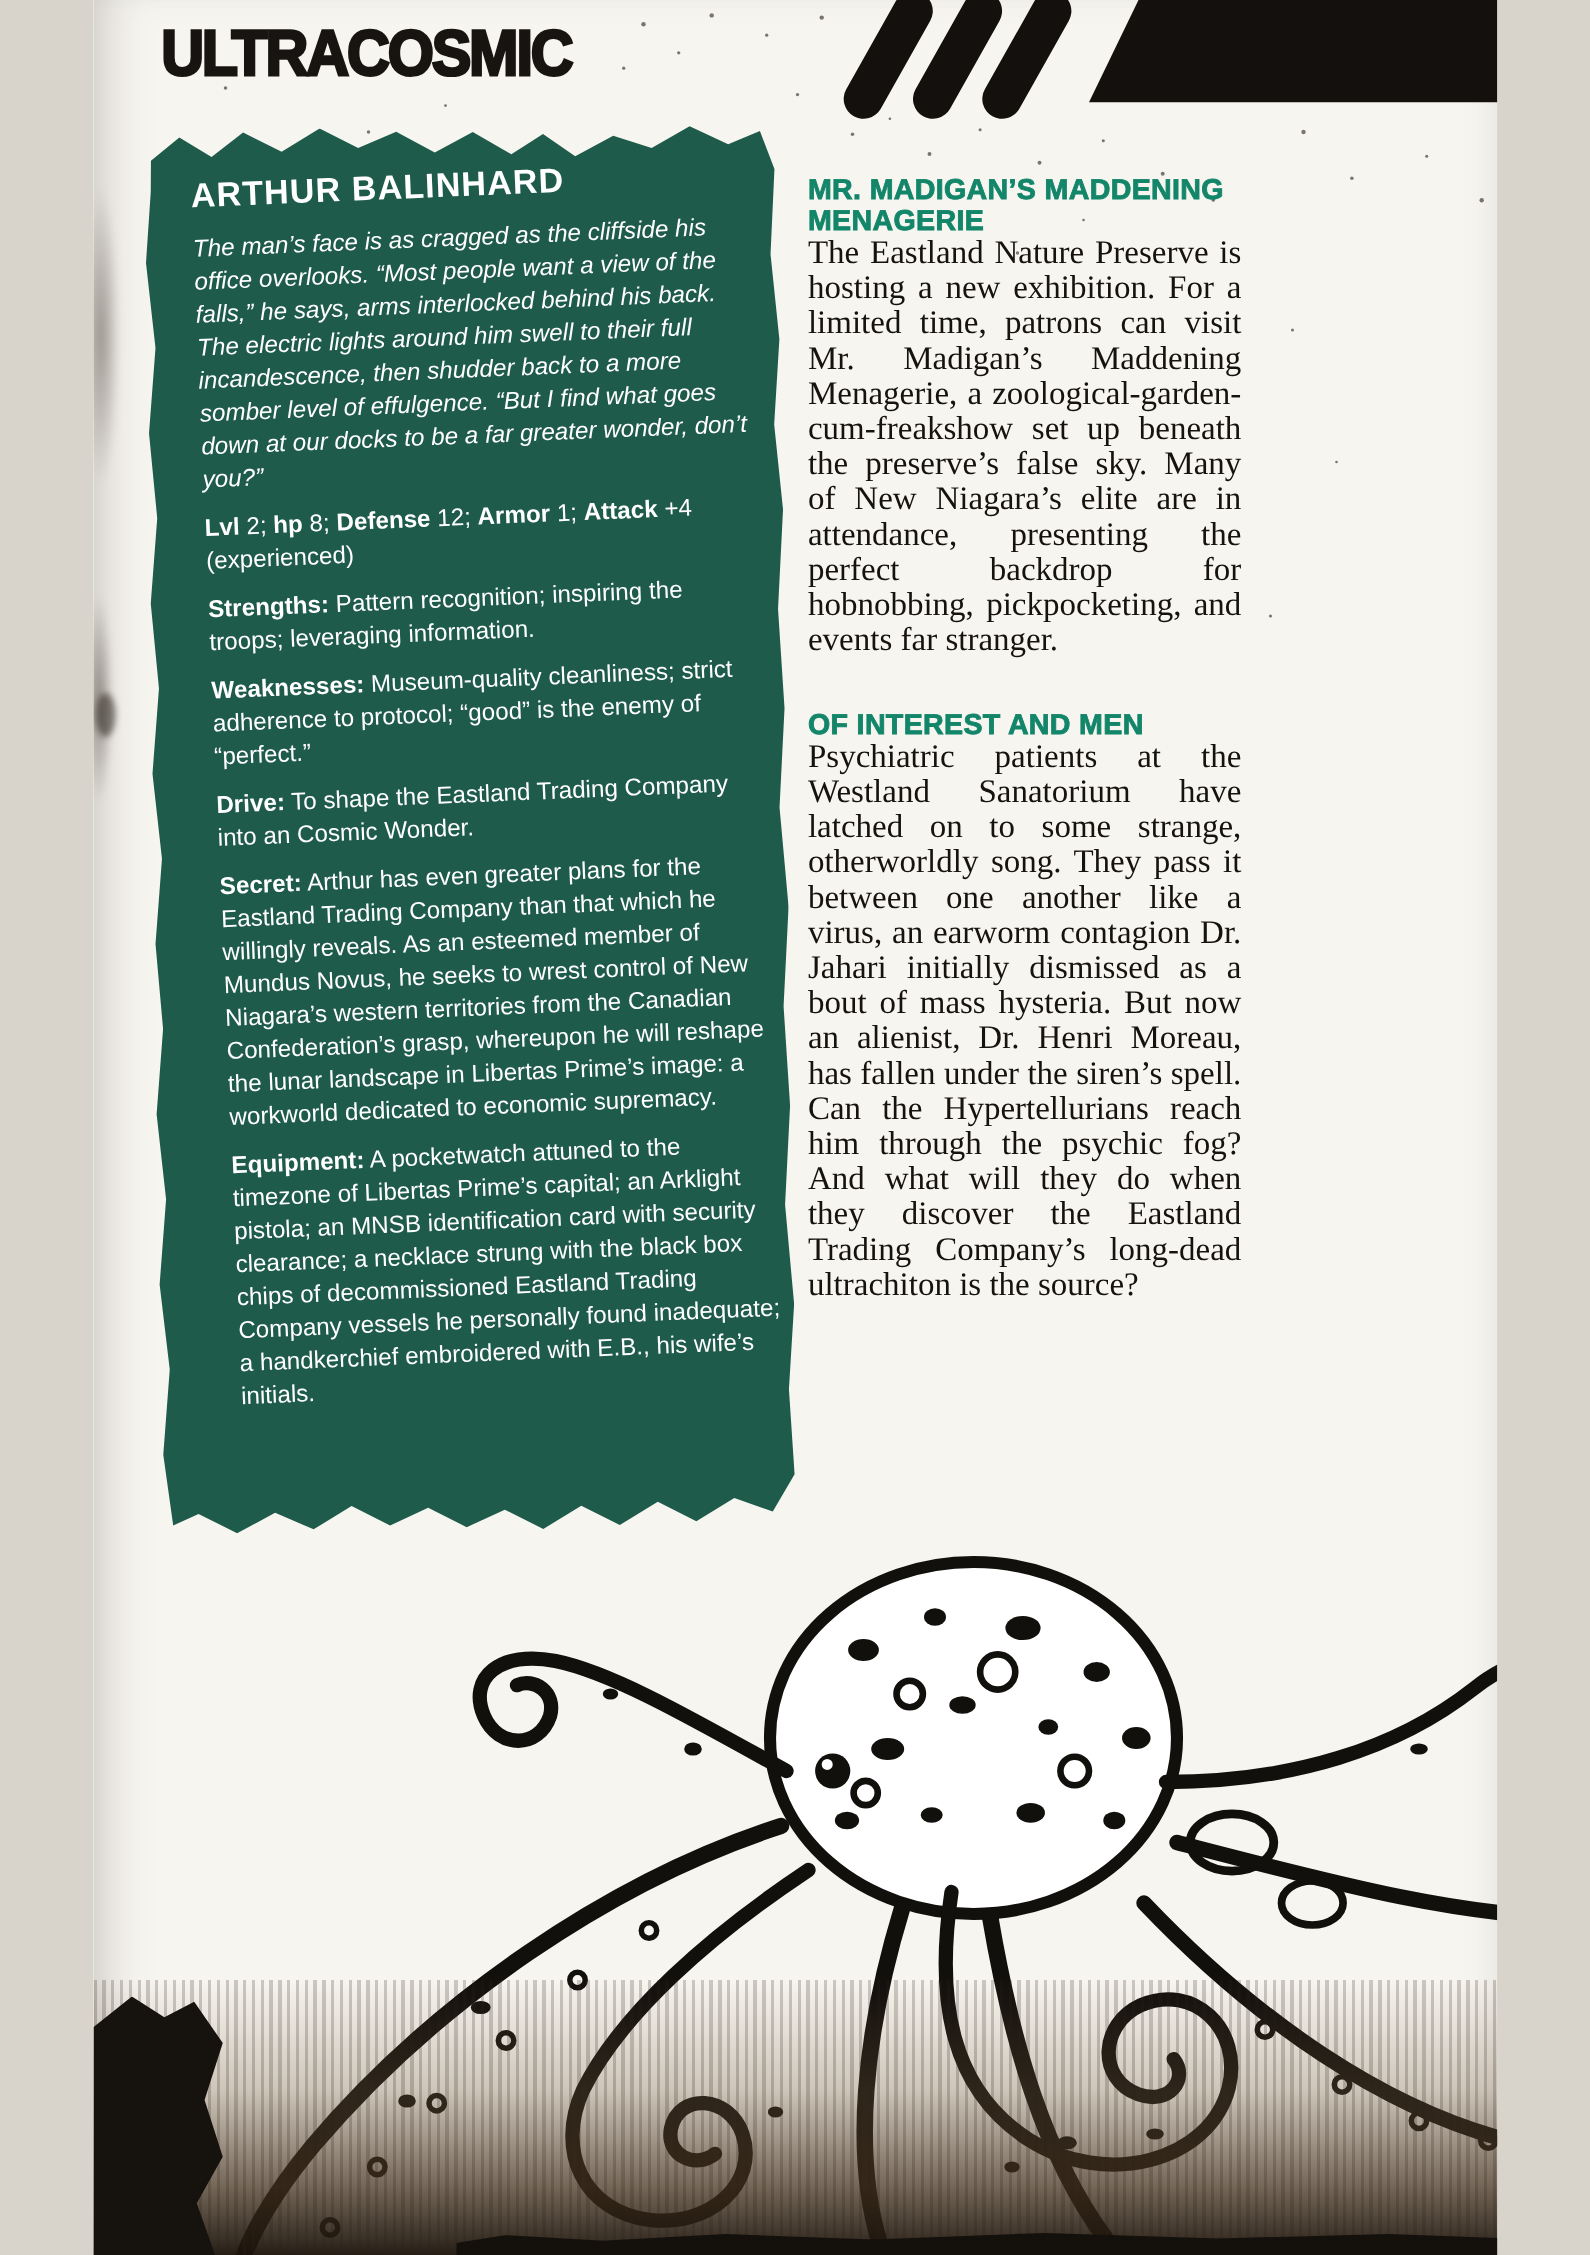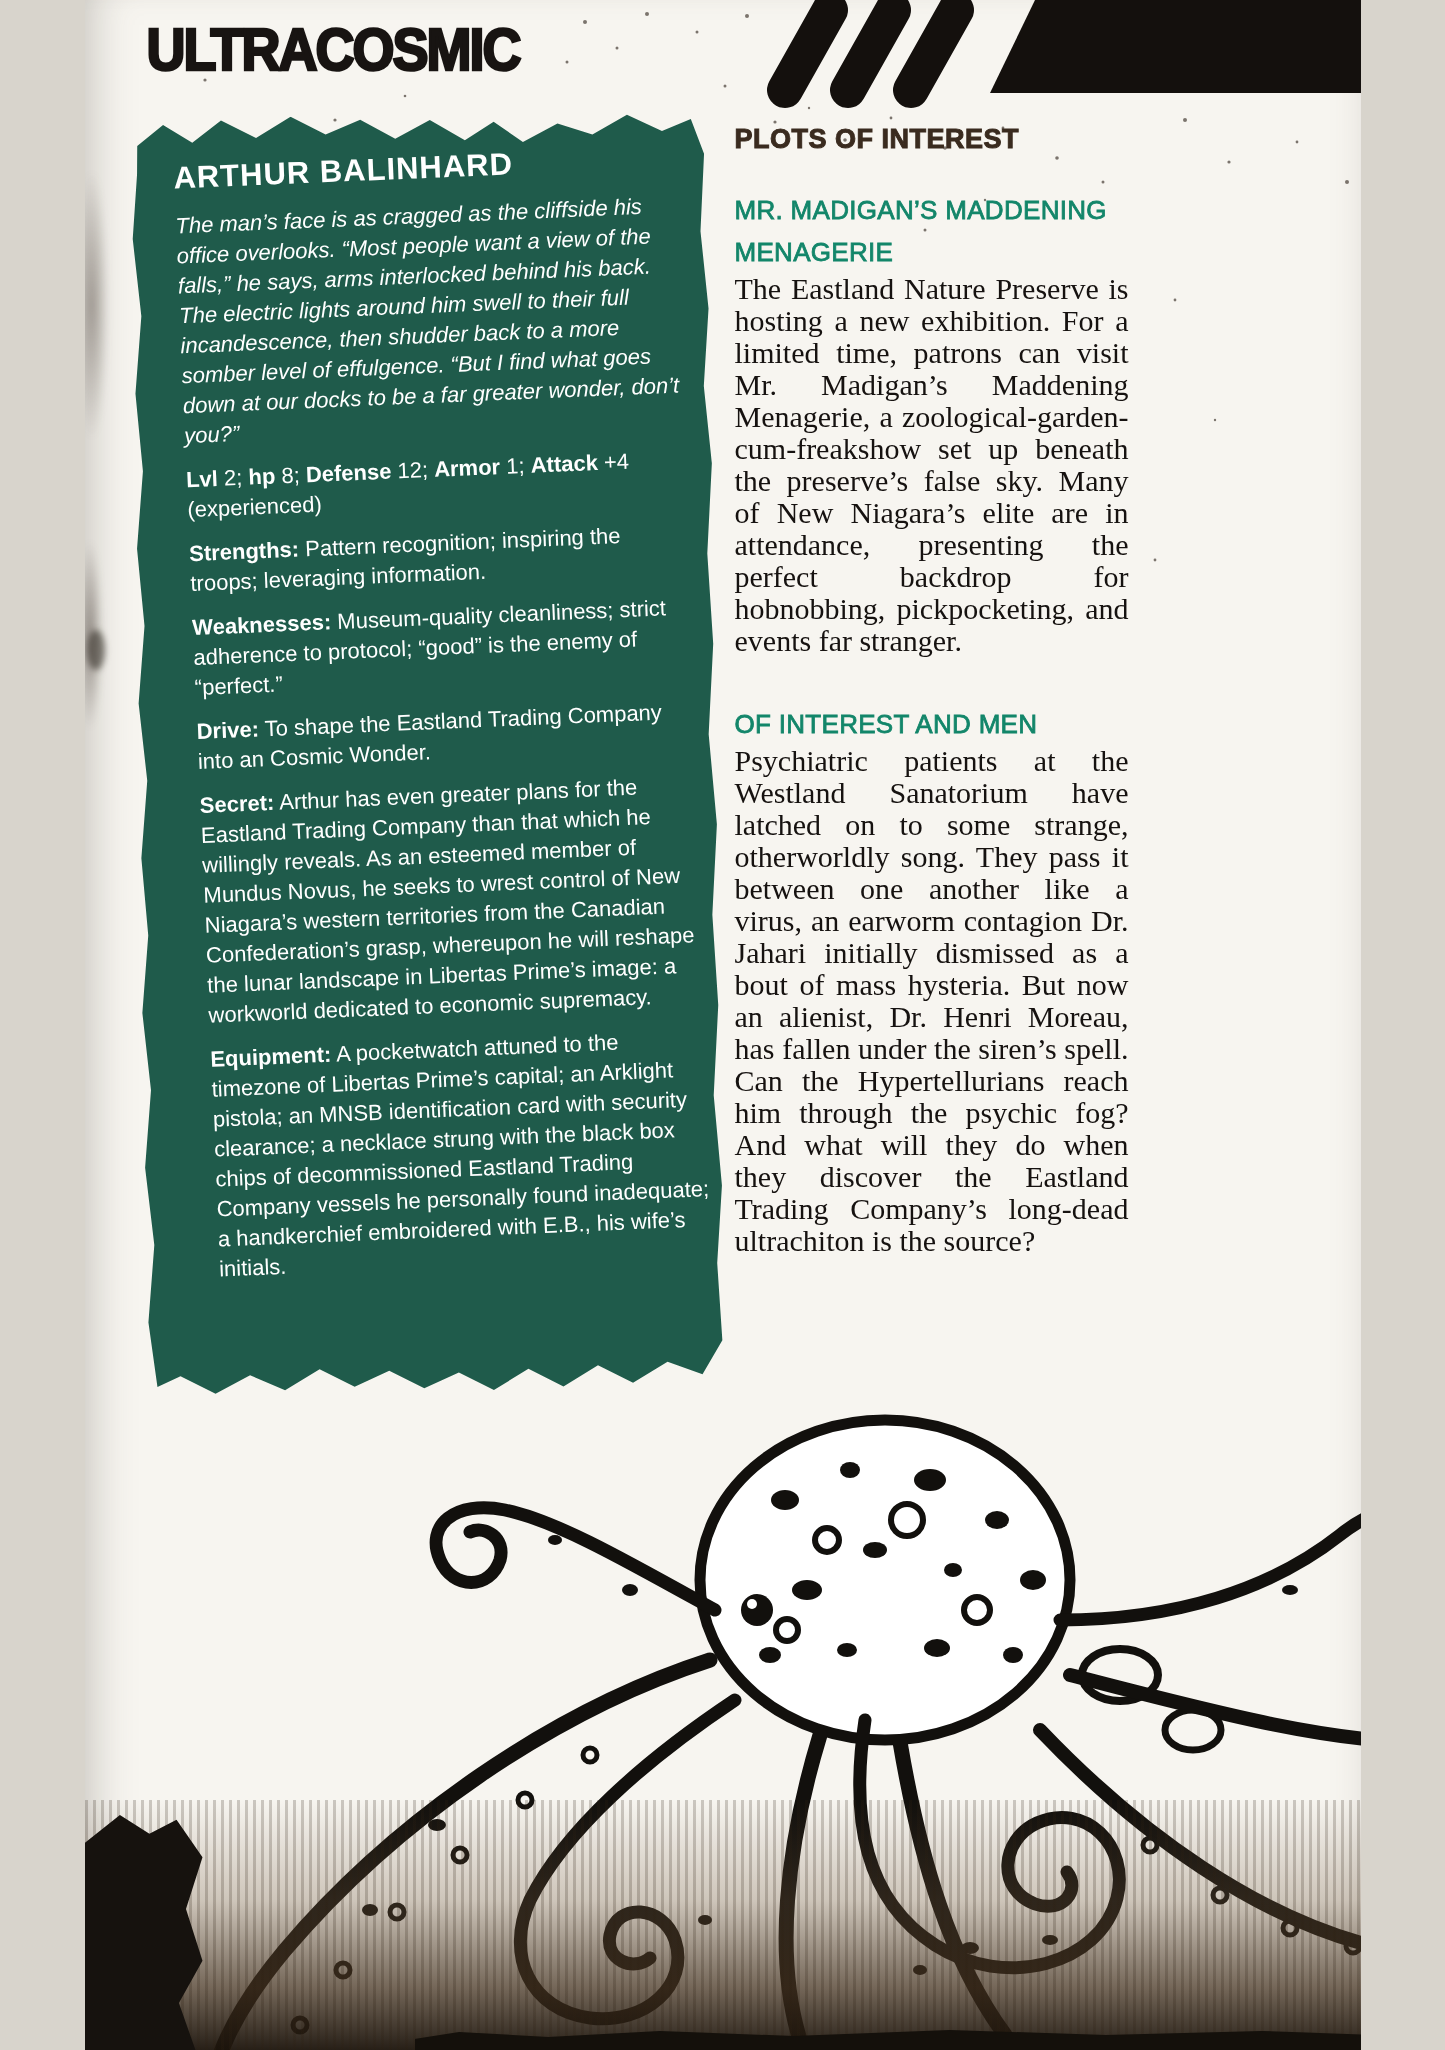--- a/index.html
+++ b/index.html
@@ -35,21 +35,21 @@
   .stat-line{margin-top:14px;}
   .trait{margin-top:14px;}
   .b{font-weight:bold;}
   
   .rightcol{position:absolute;left:650px;top:124px;width:394px;color:#1b1713;}
   .plots-heading{
     font-size:27px;font-weight:bold;color:#3a2b1f;letter-spacing:.5px;
     -webkit-text-stroke:1px #3a2b1f;
   }
   .article-heading{
-    font-size:26px;font-weight:normal;color:#13866a;line-height:42px;letter-spacing:.3px;
+    font-size:26px;font-weight:bold;color:#13866a;line-height:28px;letter-spacing:.3px;
     -webkit-text-stroke:.8px #13866a;
     margin-top:34px;
   }
   .article-heading.second{margin-top:46px;}
   .article-body{
     font-family:Liberation Serif, serif;
     font-size:30px;line-height:32px;text-align:justify;
     color:#161210;
   }
   
@@ -138,21 +138,20 @@
       <div class="stat-line"><span class="b">Lvl</span><span> 2; </span><span class="b">hp</span><span> 8; </span><span class="b">Defense</span><span> 12; </span><span class="b">Armor</span><span> 1; </span><span class="b">Attack</span><span> +4 (experienced)</span></div>
       <div class="trait"><span class="b">Strengths:</span><span> Pattern recognition; inspiring the troops; leveraging information.</span></div>
       <div class="trait"><span class="b">Weaknesses:</span><span> Museum-quality cleanliness; strict adherence to protocol; “good” is the enemy of “perfect.”</span></div>
       <div class="trait"><span class="b">Drive:</span><span> To shape the Eastland Trading Company into an Cosmic Wonder.</span></div>
       <div class="trait"><span class="b">Secret:</span><span> Arthur has even greater plans for the Eastland Trading Company than that which he willingly reveals. As an esteemed member of Mundus Novus, he seeks to wrest control of New Niagara’s western territories from the Canadian Confederation’s grasp, whereupon he will reshape the lunar landscape in Libertas Prime’s image: a workworld dedicated to economic supremacy.</span></div>
       <div class="trait"><span class="b">Equipment:</span><span> A pocketwatch attuned to the timezone of Libertas Prime’s capital; an Arklight pistola; an MNSB identification card with security clearance; a necklace strung with the black box chips of decommissioned Eastland Trading Company vessels he personally found inadequate; a handkerchief embroidered with E.B., his wife’s initials.</span></div>
     </div>
   </div>
 
   <div class="rightcol">
-    <div class="plots-heading">PLOTS OF INTEREST</div>
     <div class="article-heading">MR. MADIGAN’S MADDENING MENAGERIE</div>
     <div class="article-body">The Eastland Nature Preserve is hosting a new exhibition. For a limited time, patrons can visit Mr. Madigan’s Maddening Menagerie, a zoological-garden-cum-freakshow set up beneath the preserve’s false sky. Many of New Niagara’s elite are in attendance, presenting the perfect backdrop for hobnobbing, pickpocketing, and events far stranger.</div>
     <div class="article-heading second">OF INTEREST AND MEN</div>
     <div class="article-body">Psychiatric patients at the Westland Sanatorium have latched on to some strange, otherworldly song. They pass it between one another like a virus, an earworm contagion Dr. Jahari initially dismissed as a bout of mass hysteria. But now an alienist, Dr. Henri Moreau, has fallen under the siren’s spell. Can the Hypertellurians reach him through the psychic fog? And what will they do when they discover the Eastland Trading Company’s long-dead ultrachiton is the source?</div>
   </div>
 
   <svg class="octopus" viewBox="0 0 1445 770" xmlns="http://www.w3.org/2000/svg">
     <g stroke="#12100d" fill="none" stroke-linecap="round">
 
       <ellipse cx="800" cy="300" rx="185" ry="160" fill="#ffffff" stroke-width="11"></ellipse>

